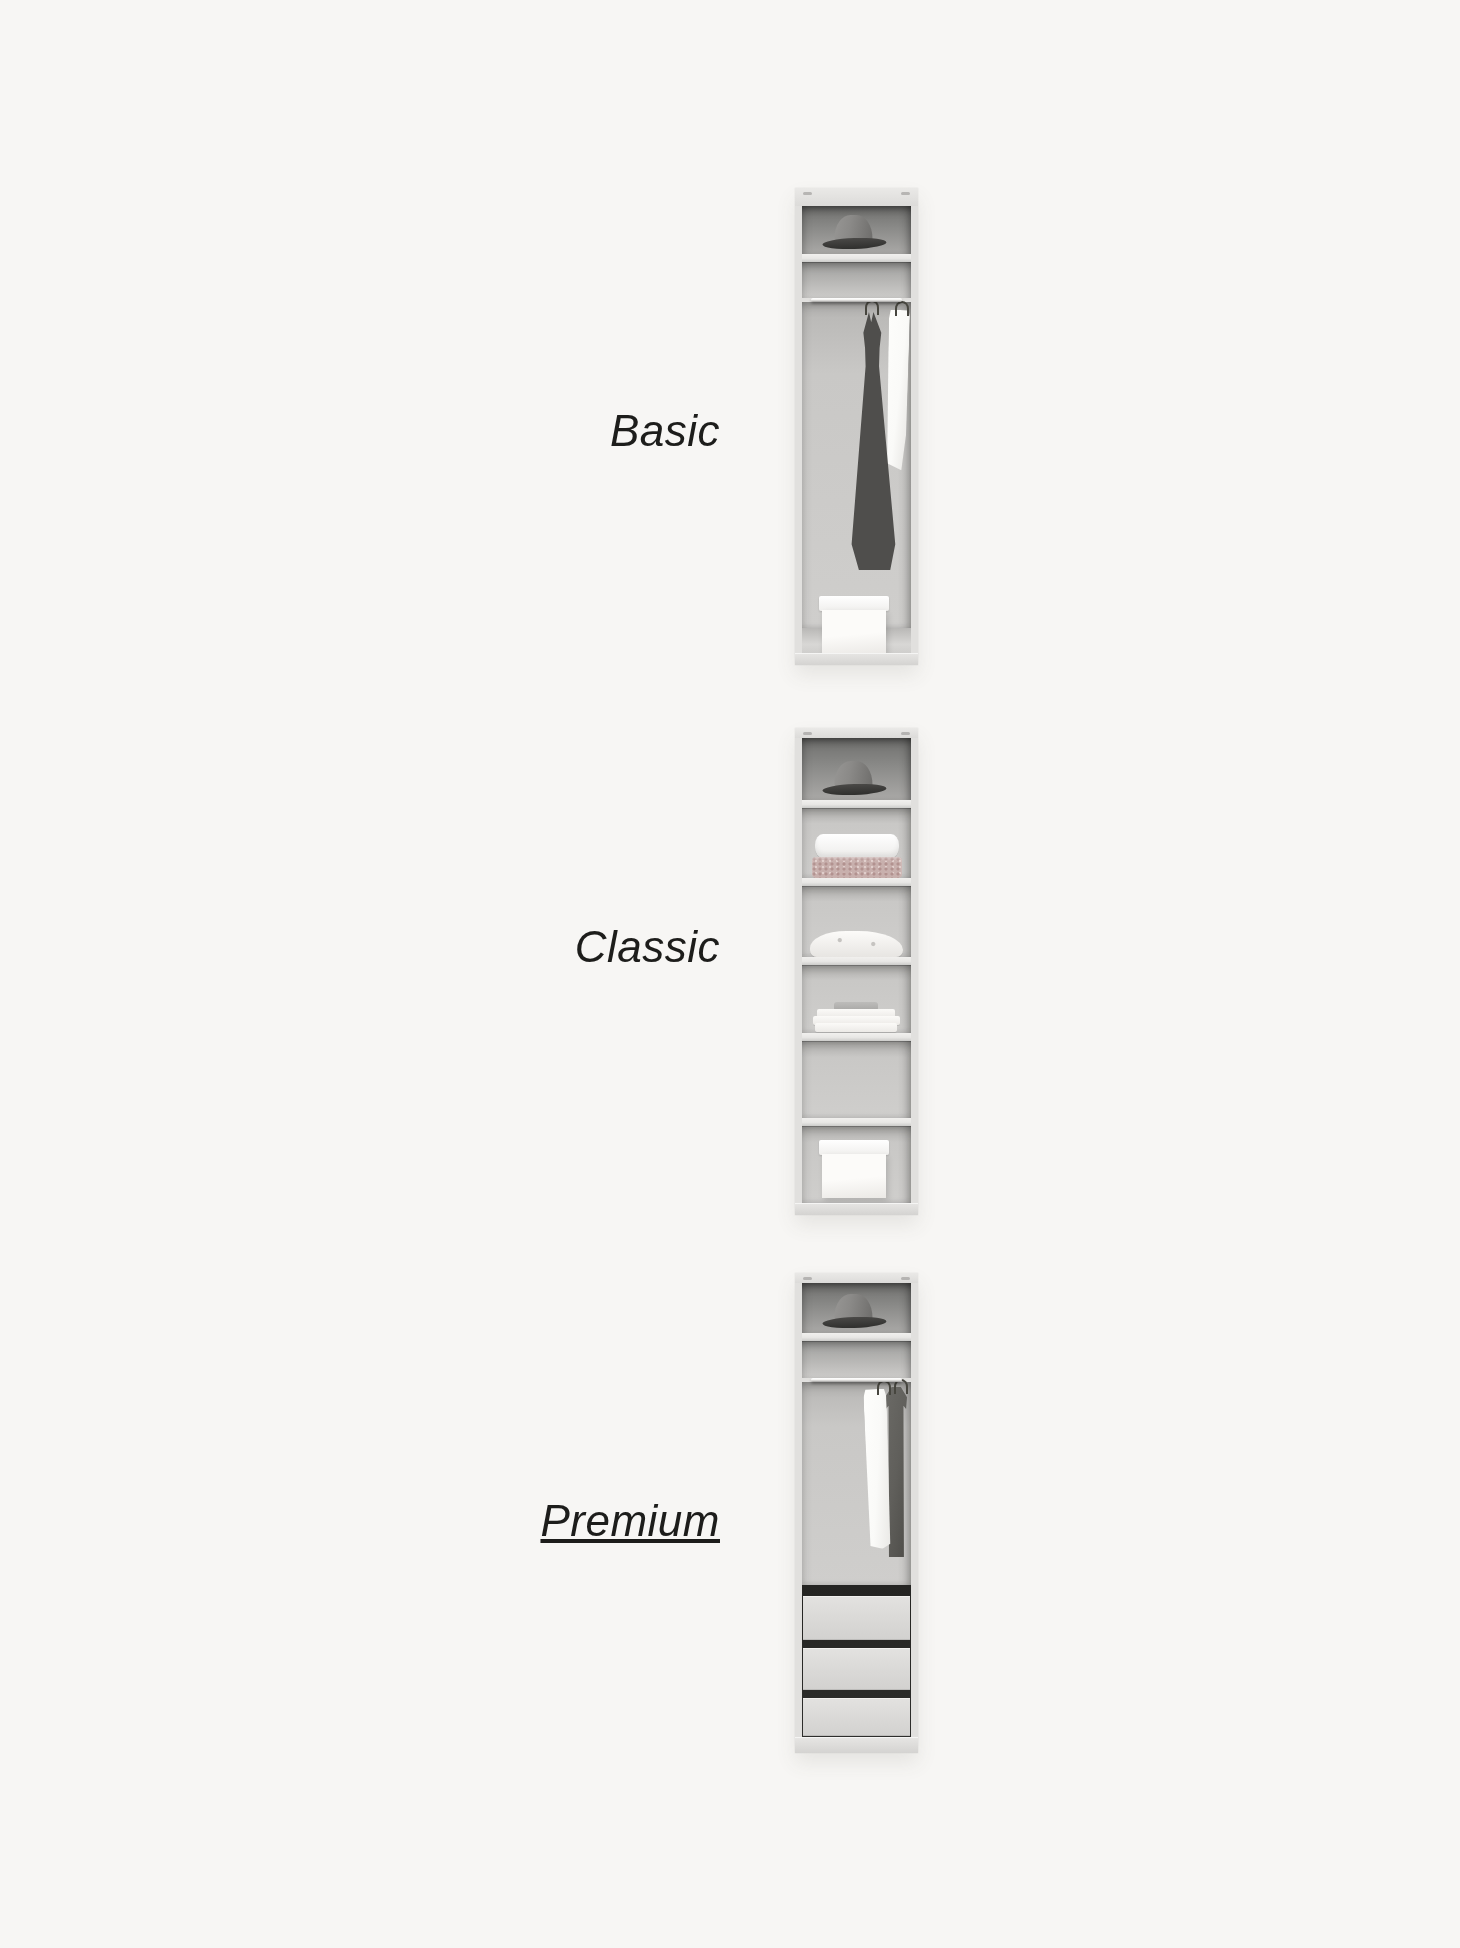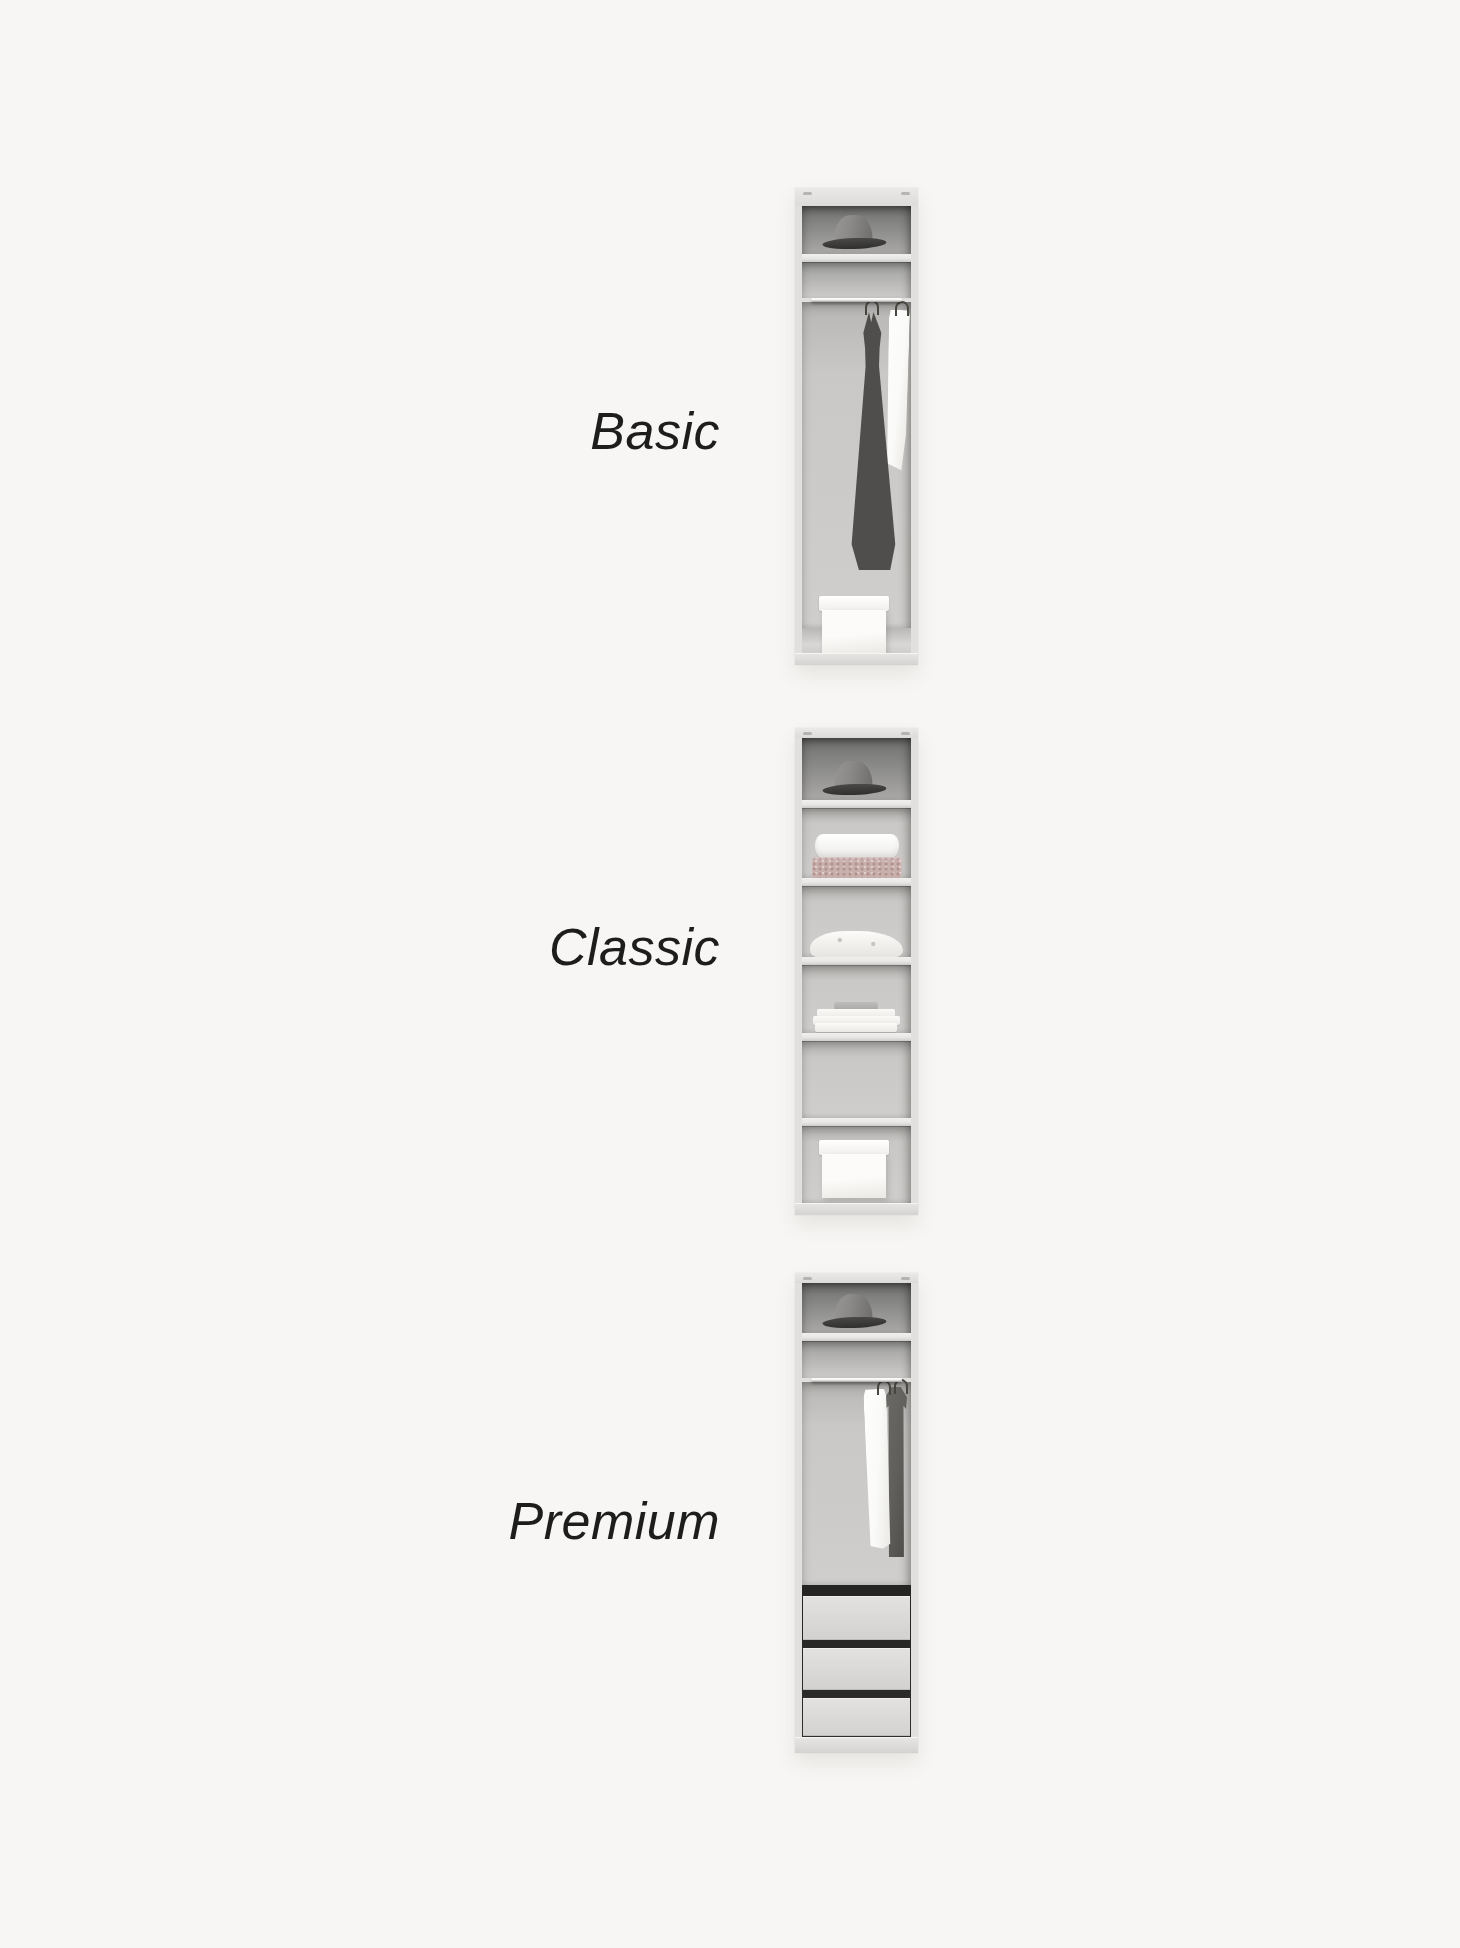--- a/index.html
+++ b/index.html
@@ -12,29 +12,29 @@
     width:1460px;height:1948px;
     background:var(--background,#f7f6f4);
     overflow:hidden;
   }
 
   
   .variant-label{
     position:absolute;
     right:740px;
     font-style:italic;
-    font-size:52px;
+    font-size:44px;
     line-height:44px;
     letter-spacing:.5px;
     color:var(--label-text,#1d1d1b);
     white-space:nowrap;
   }
   #label-basic{top:409px;}
   #label-classic{top:925px;}
-  #label-premium{top:1499px;}
+  #label-premium{top:1499px;text-decoration:underline;}
 
   
   .wardrobe{
     position:absolute;
     width:123px;
     margin:0;
     background:var(--cabinet-frame,#e1e0de);
     border-radius:1px;
     box-shadow:0 10px 20px rgba(80,78,72,.10), 0 0 0 1px rgba(0,0,0,.025);
   }

